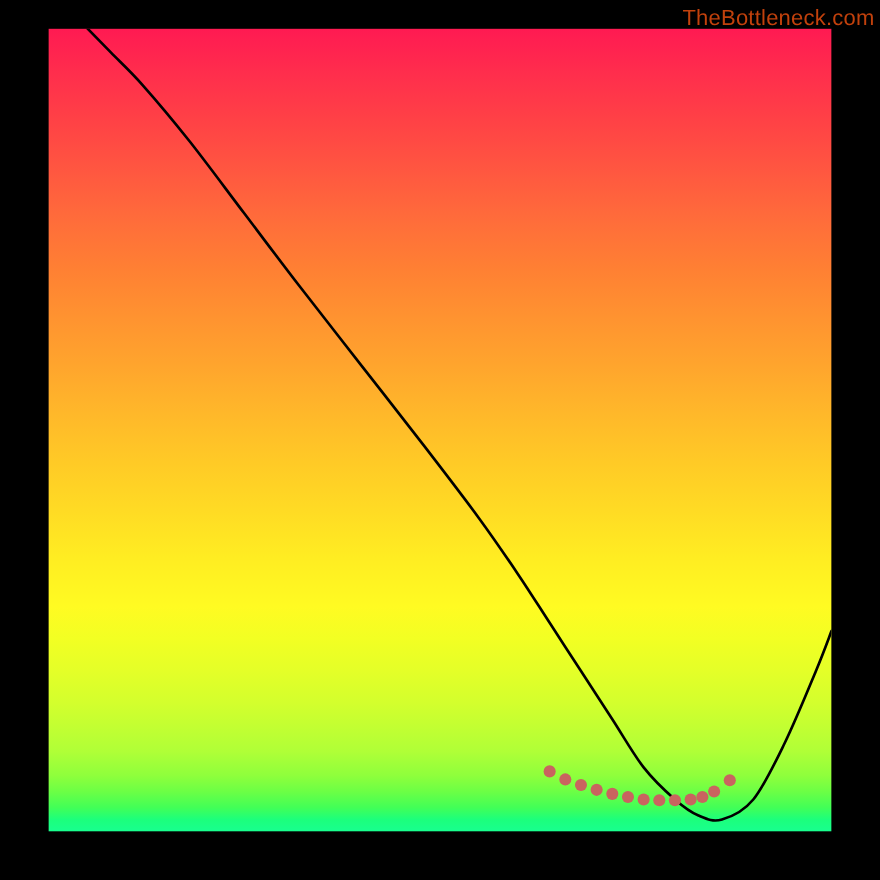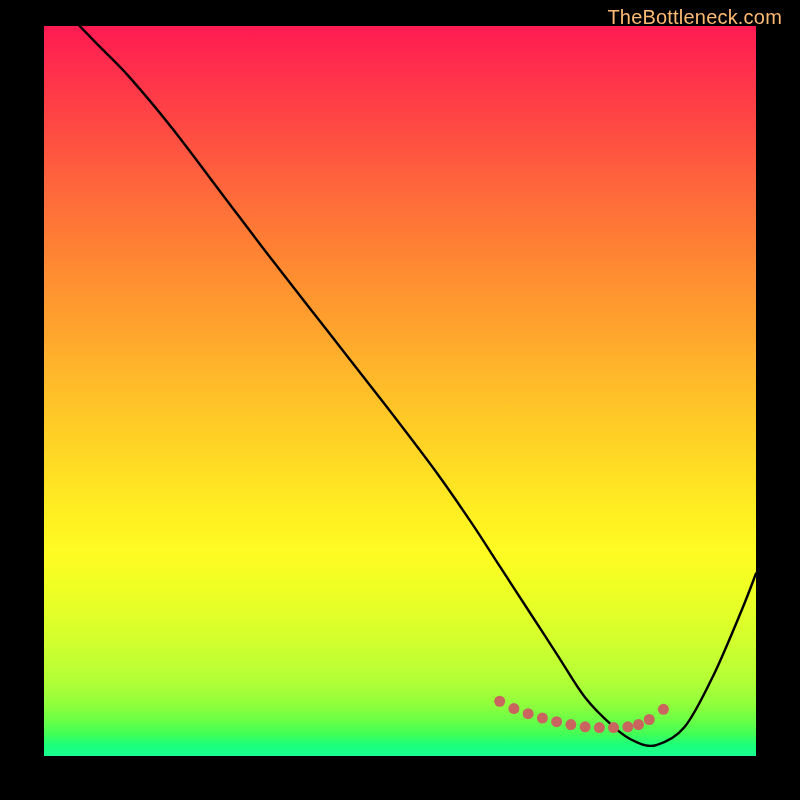--- a/index.html
+++ b/index.html
@@ -7,22 +7,22 @@
     padding: 0;
     width: 800px;
     height: 800px;
     background: #000;
     position: relative;
     font-family: Arial, sans-serif;
   }
   .watermark {
     position: absolute;
     top: 6px;
-    right: 18px;
-    color: #fdba74;
+    right: 5px;
+    color: #c2410c;
     font-size: 20px;
     font-weight: 500;
     z-index: 10;
     letter-spacing: 0.2px;
   }
   .plot-area {
     position: absolute;
     left: 44px;
     top: 26px;
     width: 712px;

